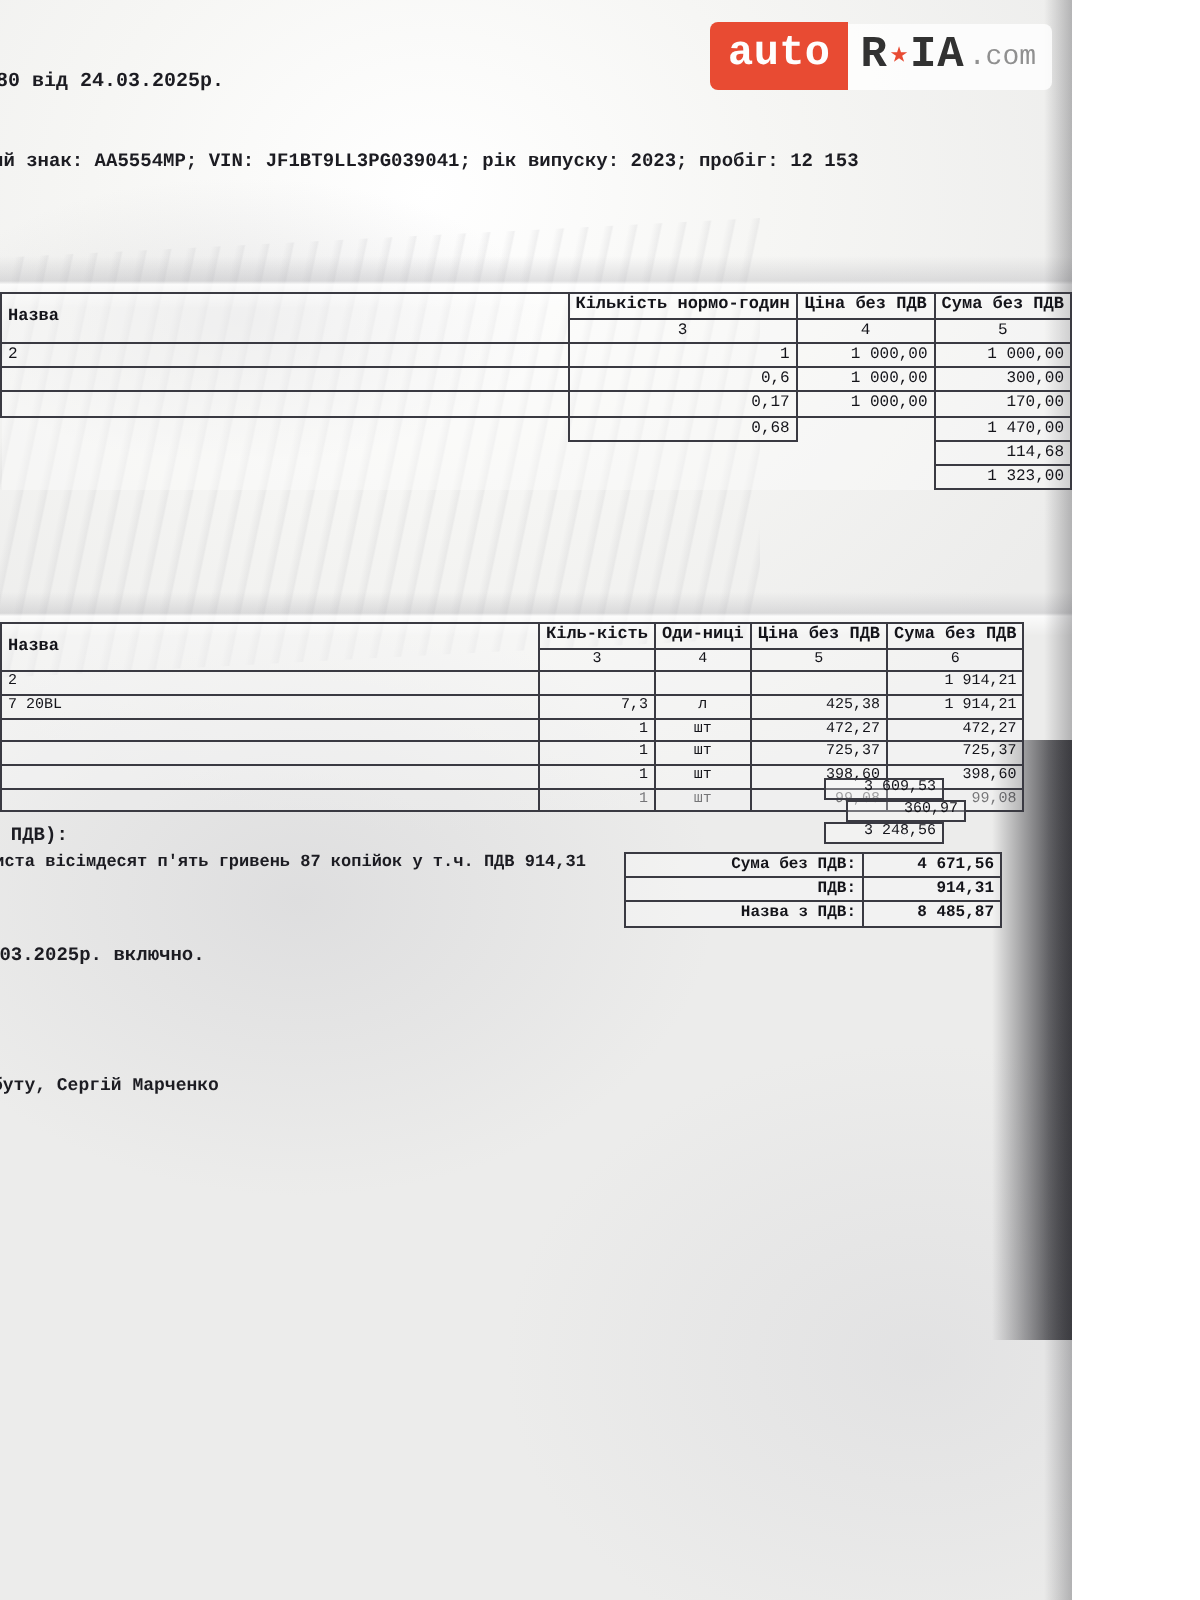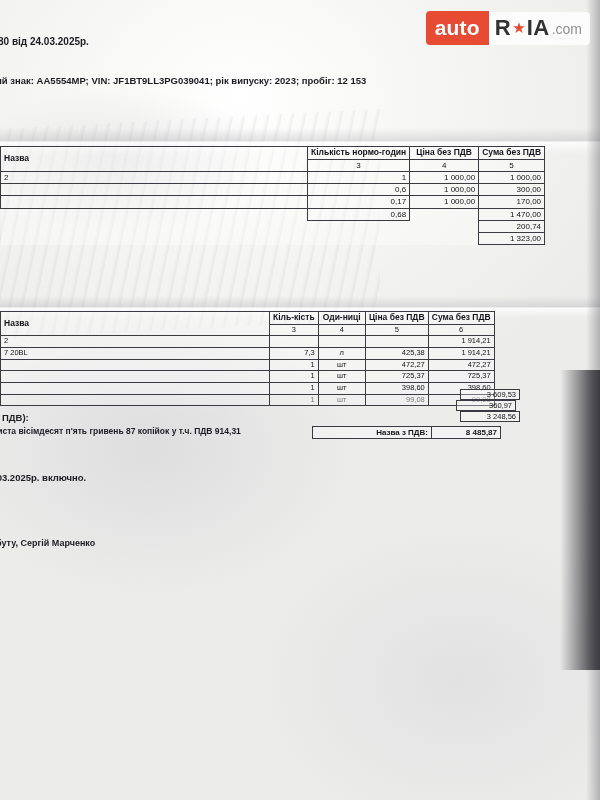--- a/index.html
+++ b/index.html
@@ -8,24 +8,25 @@
     background: #ffffff;
   }
   body {
     width: 600px;
     height: 800px;
     overflow: hidden;
     font-family: "Liberation Sans", sans-serif;
   }
   #page {
     position: relative;
-    width: 600px;
+    width: 536px;
     height: 800px;
     background: #f2f2ef;
     overflow: hidden;
+    font-family: Liberation Mono, monospace;
   }
 
   
   .paper {
     position: absolute;
     inset: 0;
     background:
       radial-gradient(ellipse 70% 40% at 40% 12%, #ffffff 0%, #f6f6f4 45%, #ececeb 100%),
       linear-gradient(180deg, #f4f4f2 0%, #fbfbfa 30%, #ffffff 55%, #f7f7f6 100%);
   }
@@ -192,21 +193,20 @@
   
   .float-cell {
     position: absolute;
     border: 1px solid #3a3a42;
     font-size: 7.5px;
     padding: 0px 3px;
     text-align: right;
     background: rgba(255,255,255,0.30);
     color: #14141a;
     line-height: 1.25;
-    margin-left: 48px;
   }
 
   
   .fade { opacity: .55; }
 </style>
 </head>
 <body>
 
 <div id="page">
 
@@ -269,21 +269,21 @@
     <tr>
       <td class="c-name" style="border:none;"></td>
       <td class="num bold">0,68</td>
       <td style="border:none;"></td>
       <td class="num">1 470,00</td>
     </tr>
     <tr>
       <td class="c-name" style="border:none;"></td>
       <td style="border:none;"></td>
       <td style="border:none;"></td>
-      <td class="num">200,74</td>
+      <td class="num">114,68</td>
     </tr>
     <tr>
       <td class="c-name" style="border:none;"></td>
       <td style="border:none;"></td>
       <td style="border:none;"></td>
       <td class="num">1 323,00</td>
     </tr>
   </tbody>
     </table>
 
@@ -341,28 +341,36 @@
       <td class="c-name fade"></td>
       <td class="num fade">1</td>
       <td class="ctr fade">шт</td>
       <td class="num fade">99,08</td>
       <td class="num fade">99,08</td>
     </tr>
   </tbody>
     </table>
 
   <div class="float-cell" style="left:412px; top:389px; width:52px;">3 609,53</div>
-  <div class="float-cell" style="left:408px; top:400px; width:52px;">360,97</div>
+  <div class="float-cell" style="left:423px; top:400px; width:52px;">360,97</div>
   <div class="float-cell" style="left:412px; top:411px; width:52px;">3 248,56</div>
 
   <div class="doc-text line-pdv">а ПДВ):</div>
   <div class="doc-text line-words">риста вісімдесят п'ять гривень 87 копійок у т.ч. ПДВ 914,31</div>
 
   <table class="tbl" id="table-totals">
     <tbody>
+        <tr>
+      <td class="t-label">Сума без ПДВ:</td>
+      <td class="t-value">4 671,56</td>
+    </tr>
+    <tr>
+      <td class="t-label">ПДВ:</td>
+      <td class="t-value">914,31</td>
+    </tr>
     <tr>
       <td class="t-label">Назва з ПДВ:</td>
       <td class="t-value">8 485,87</td>
     </tr>
   </tbody>
     </table>
 
   <div class="doc-text line-incl">.03.2025р. включно.</div>
   <div class="doc-text line-sign">буту, Сергій Марченко</div>
 

